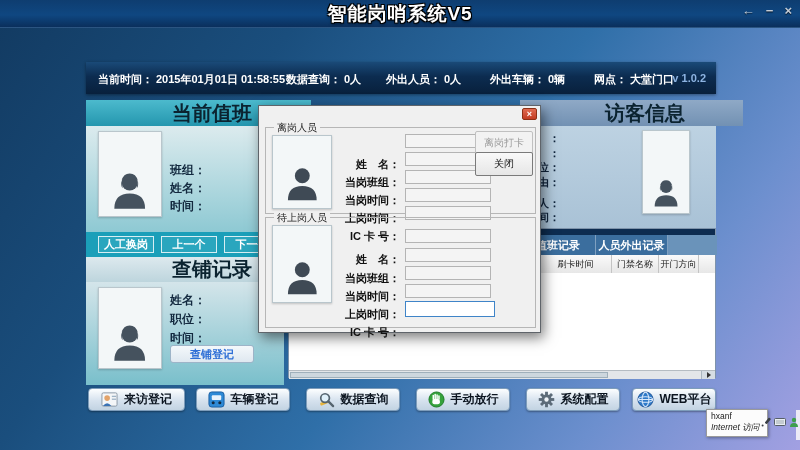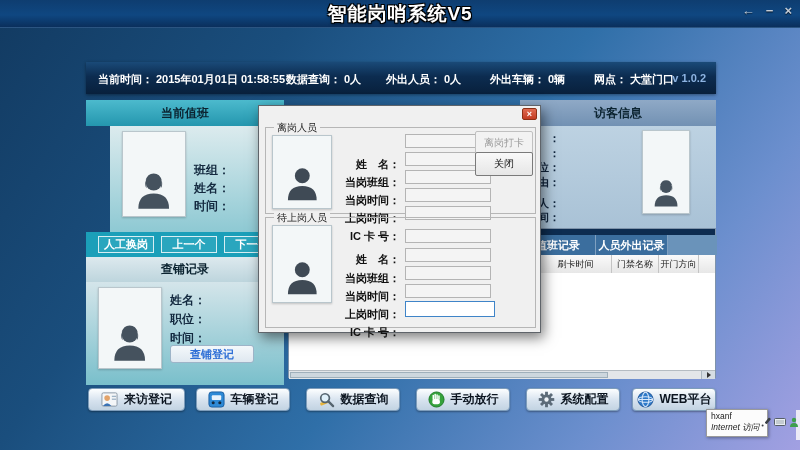--- a/index.html
+++ b/index.html
@@ -17,26 +17,26 @@
     text-shadow:0 1px 1px rgba(0,0,0,.7);}
   
   .statusbar{position:absolute;left:86px;top:62px;width:630px;height:32px;
     background:linear-gradient(180deg,#1a4a78,#0c2c50 45%,#08203c);
     box-shadow:0 1px 3px rgba(0,0,0,.4);color:#fff;font-size:11px;font-weight:bold;}
   .sb-item{position:absolute;top:10px;white-space:nowrap;}
   .sb-item b{font-weight:bold;margin-left:3px;}
   .sb-version{position:absolute;right:10px;top:10px;color:#8db4e2;font-weight:bold;font-size:11px;}
   
   .phead{position:absolute;display:flex;align-items:center;justify-content:center;
-    font-weight:bold;font-size:12px;color:#0b2330;}
+    font-weight:bold;font-size:20px;color:#0b2330;padding-left:27px;}
   
   .duty-header{left:86px;top:100px;width:198px;height:26px;
     background:linear-gradient(180deg,#4cbacd,#2496ae);}
   .duty-body{position:absolute;left:86px;top:126px;width:198px;height:106px;
-    background:linear-gradient(180deg,#dcebee,#8ec9d3);margin-left:24px;}
+    background:linear-gradient(180deg,#dcebee,#8ec9d3);}
   .photo{position:absolute;background:#f3f7f8;border:1px solid #b9c6cc;
     display:flex;align-items:flex-end;justify-content:center;box-shadow:0 1px 2px rgba(0,0,0,.2);}
   .photo svg{width:70%;height:auto;display:block;margin-bottom:4px;}
   .flabel{position:absolute;font-size:12px;font-weight:bold;color:#13293f;white-space:nowrap;}
   .duty-btnrow{position:absolute;left:86px;top:232px;width:198px;height:25px;background:#1b9fb9;}
   .tealbtn{position:absolute;top:4px;height:17px;width:56px;box-sizing:border-box;
     background:#2aa6be;border:1px solid #d7eef3;color:#fff;font-size:11px;font-weight:bold;
     display:flex;align-items:center;justify-content:center;cursor:pointer;}
   
   .patrol-header{left:86px;top:257px;width:198px;height:25px;

